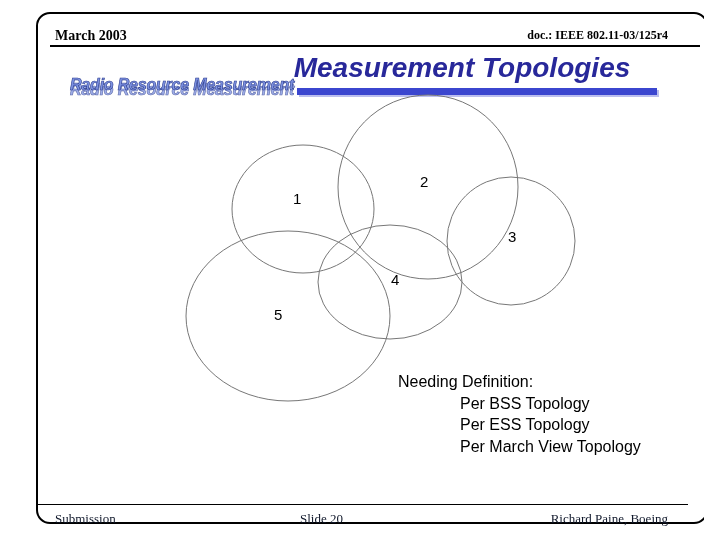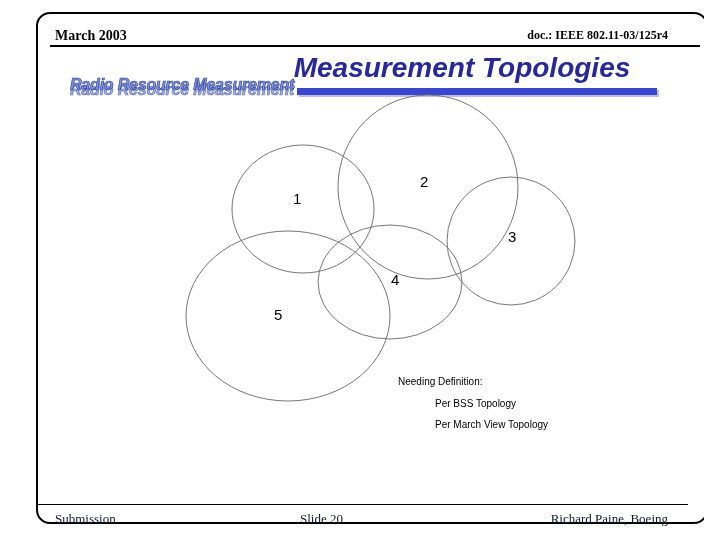--- a/index.html
+++ b/index.html
@@ -99,25 +99,25 @@
     font-family: "Liberation Sans", sans-serif;
   }
   #lbl1 { left: 293px; top: 190px; }
   #lbl2 { left: 420px; top: 173px; }
   #lbl3 { left: 508px; top: 228px; }
   #lbl4 { left: 391px; top: 271px; }
   #lbl5 { left: 274px; top: 306px; }
   .notes {
     position: absolute;
     left: 398px; top: 371px;
-    font-size: 10px;
+    font-size: 16px;
     line-height: 21.5px;
     color: #000;
   }
-  .notes .notes-item { margin-left: 37px; }
+  .notes .notes-item { margin-left: 62px; }
   .ftr-line {
     position: absolute;
     left: 38px; top: 504px;
     width: 650px; height: 1px;
     background: #000;
   }
   .ftr-left, .ftr-center, .ftr-right {
     position: absolute;
     top: 511px;
     font-family: "Liberation Serif", serif;
@@ -157,20 +157,21 @@
 
   <span class="clabel" id="lbl1">1</span>
   <span class="clabel" id="lbl2">2</span>
   <span class="clabel" id="lbl3">3</span>
   <span class="clabel" id="lbl4">4</span>
   <span class="clabel" id="lbl5">5</span>
 
   <div class="notes">
     <div class="notes-heading">Needing Definition:</div>
     <div class="notes-item">Per BSS Topology</div>
+    <div class="notes-item">Per ESS Topology</div>
     <div class="notes-item">Per March View Topology</div>
   </div>
 
   <div class="ftr-line"></div>
   <div class="ftr-left">Submission</div>
   <div class="ftr-center">Slide 20</div>
   <div class="ftr-right">Richard Paine, Boeing</div>
 
 </div>
 

